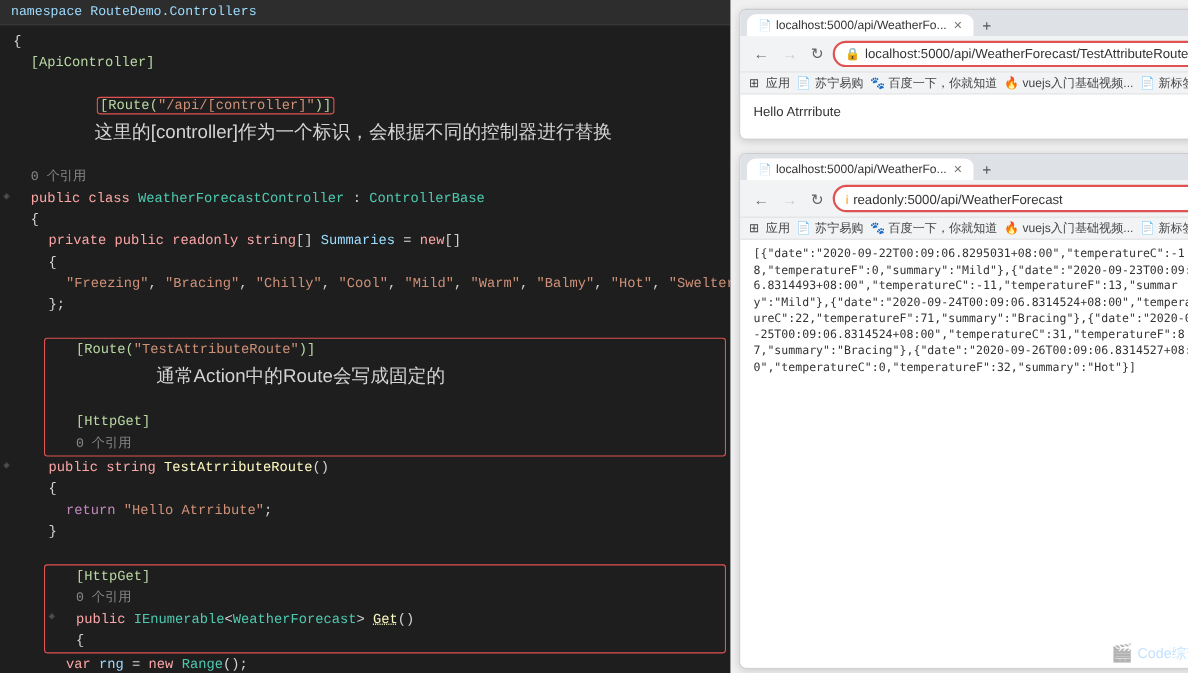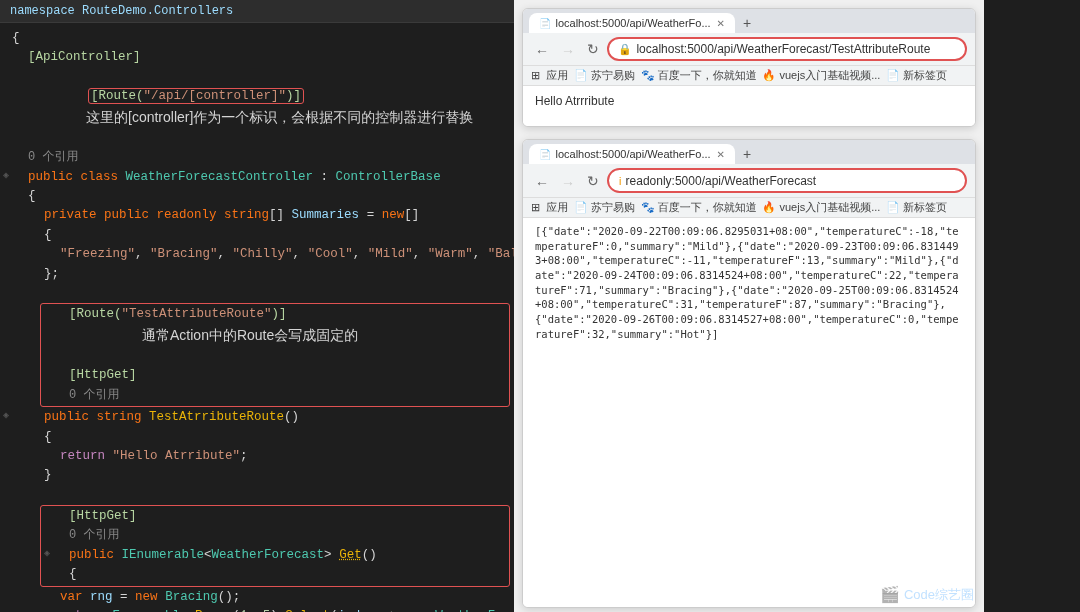--- a/index.html
+++ b/index.html
@@ -7,21 +7,21 @@
       width: 1080px;
       height: 612px;
       overflow: hidden;
       font-family: 'Consolas', 'Courier New', monospace;
       background: #1e1e1e;
       display: flex;
     }
 
     
     .code-panel {
-      width: 514px;
+      width: 664px;
       height: 612px;
       background: #1e1e1e;
       overflow: hidden;
       position: relative;
       flex-shrink: 0;
     }
 
     .code-header {
       background: #2d2d2d;
       color: #9cdcfe;
@@ -52,33 +52,33 @@
       text-align: center;
     }
 
     .line-code {
       flex: 1;
       white-space: pre;
       color: #d4d4d4;
     }
 
     
-    .kw { color: #f97316; }
+    .kw { color: #fca5a5; }
     .kw2 { color: #c586c0; }
     .str { color: #ce9178; }
     .type { color: #4ec9b0; }
-    .method { color: #eab308; }
+    .method { color: #fef9c3; }
     .attr { color: #9cdcfe; }
     .num { color: #b5cea8; }
     .punct { color: #d4d4d4; }
     .ann { color: #b8d7a3; }
     .annotation-text {
       color: #d4d4d4;
       font-family: 'Microsoft YaHei', sans-serif;
-      font-size: 14px;
+      font-size: 17px;
       margin-left: 14px;
     }
 
     
     .browser-panel {
       width: 470px;
       height: 612px;
       background: #f0f0f0;
       display: flex;
       flex-direction: column;
@@ -397,21 +397,21 @@
         <div class="line-code"><span class="indent1"></span><span class="kw">public</span> <span class="type">IEnumerable</span><span class="punct">&lt;</span><span class="type">WeatherForecast</span><span class="punct">&gt;</span> <span class="method" style="text-decoration:underline dotted">Get</span><span class="punct">()</span></div>
       </div>
       <div class="code-line" style="margin-left:0;">
         <div class="line-indicator"></div>
         <div class="line-code"><span class="indent1"></span><span class="punct">{</span></div>
       </div>
     </div>
 
     <div class="code-line">
       <div class="line-indicator"></div>
-      <div class="line-code"><span class="indent3"></span><span class="kw">var</span> <span class="attr">rng</span> <span class="punct">=</span> <span class="kw">new</span> <span class="type">Bracing</span><span class="punct">();</span></div>
+      <div class="line-code"><span class="indent3"></span><span class="kw">var</span> <span class="attr">rng</span> <span class="punct">=</span> <span class="kw">new</span> <span class="type">Range</span><span class="punct">();</span></div>
     </div>
 
     <div class="code-line">
       <div class="line-indicator"></div>
       <div class="line-code"><span class="indent3"></span><span class="kw2">return</span> <span class="type">Enumerable</span><span class="punct">.</span><span class="method">Range</span><span class="punct">(</span><span class="num">1</span><span class="punct">,</span> <span class="num">5</span><span class="punct">).</span><span class="method">Select</span><span class="punct">(</span><span class="attr">index</span> <span class="punct">=&gt;</span> <span class="kw">new</span> <span class="type">WeatherForecast</span></div>
     </div>
 
   </div>
 </div>
 

